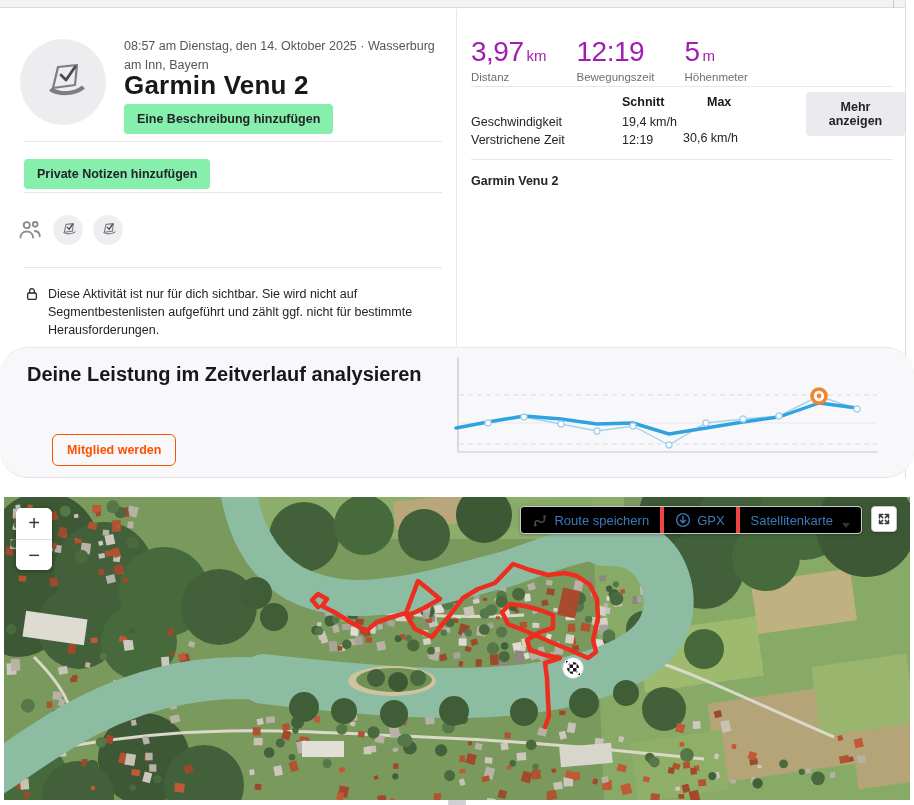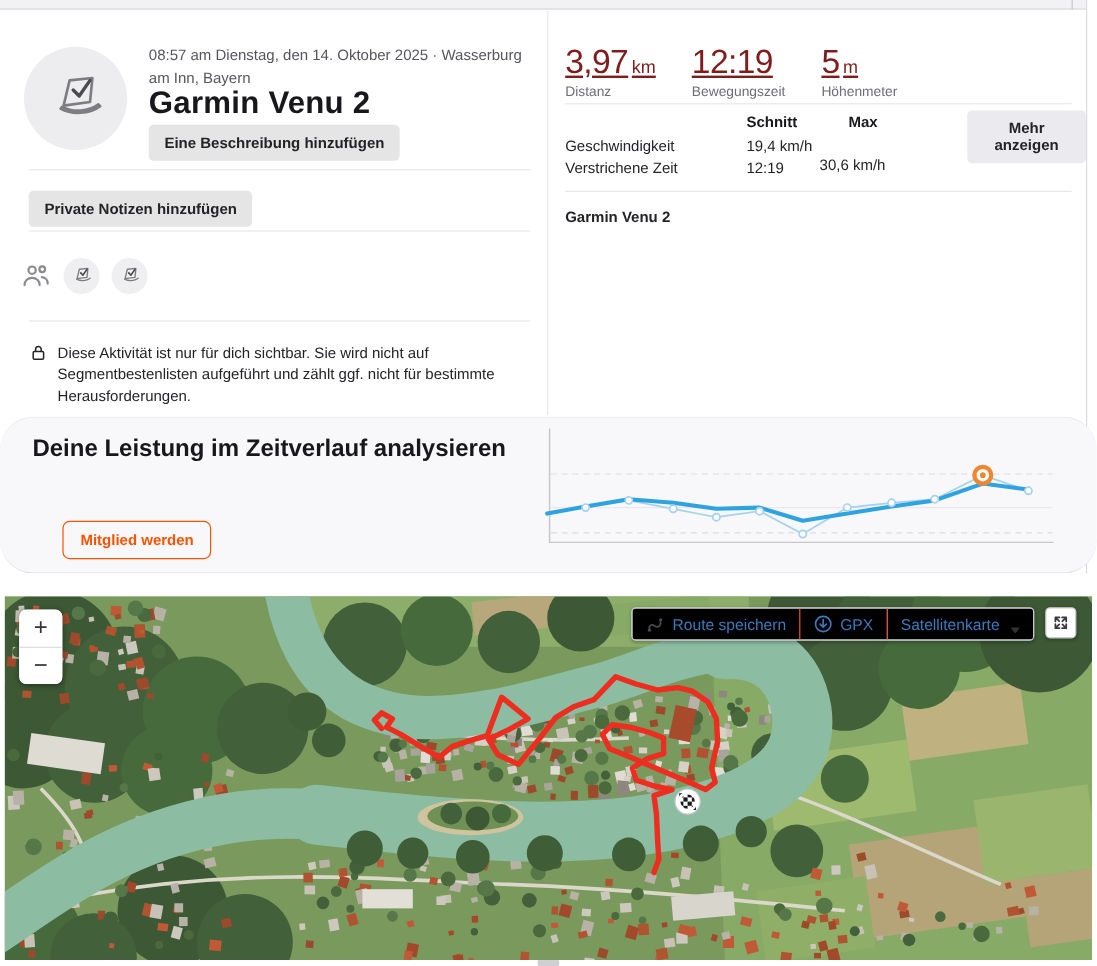--- a/index.html
+++ b/index.html
@@ -16,36 +16,36 @@
   #right-edge-line { left:905px; top:0; width:1px; height:478px; background:#dcdce0; }
 
   
   #card { left:0; top:9px; width:905px; height:337px; background:#fff; }
   #col-divider { left:456px; top:9px; width:1px; height:337px; background:#e8e8ec; }
 
   .avatar { left:20px; top:30px; width:86px; height:86px; border-radius:50%;
     background:#ededf0; display:flex; align-items:center; justify-content:center; }
   .meta { left:124px; top:28px; width:330px; font-size:12.5px; line-height:1.5; color:#55555e; }
   .title { left:124px; top:61px; font-size:26px; font-weight:bold; color:#18181c; letter-spacing:.2px; }
-  .gray-btn { background:#e5e5e5; border:none; border-radius:4px; padding:8px 13px;
+  .gray-btn { background:#86efac; border:none; border-radius:4px; padding:8px 13px;
     font-size:12.5px; font-weight:bold; color:#242428; cursor:pointer; font-family:inherit; }
   #add-desc { left:124px; top:95px; }
   #private-notes { left:24px; top:150px; }
   .hdiv { height:1px; background:#e8e8ec; }
 
   #icons-row { left:17px; top:206px; display:flex; align-items:center; gap:10px; }
   .badge { width:30px; height:30px; border-radius:50%; background:#efeff2;
     display:flex; align-items:center; justify-content:center; }
 
   #privacy { left:24px; top:276px; width:402px; font-size:12.5px; line-height:1.45; color:#242428; display:flex; gap:8px; }
   #privacy svg { flex:0 0 auto; margin-top:1px; }
 
   
   #stats-row { left:471px; top:27px; display:flex; gap:30px; }
-  .stat .v { font-size:28px; font-weight:400; color:#7f1d1d; letter-spacing:-.5px;text-decoration:underline; }
+  .stat .v { font-size:28px; font-weight:400; color:#a21caf; letter-spacing:-.5px; }
   .stat .u { font-size:15px; font-weight:400; margin-left:3px; letter-spacing:0; }
   .stat .l { font-size:11.5px; color:#6d6d78; margin-top:3px; }
 
   .rc-div { left:471px; width:422px; }
   .tbl-head { font-size:12.5px; font-weight:bold; color:#18181c;text-align:right; }
   .tbl-cell { font-size:12.5px; color:#242428; }
   #more-btn { left:806px; top:83px; background:#ebebef; }
   #device-name { left:471px; top:165px; font-size:12.5px; font-weight:bold; color:#242428; }
 
   
@@ -65,21 +65,21 @@
   #zoomctl { left:12px; top:11px; width:36px; background:#fff; border-radius:6px;
     box-shadow:0 1px 4px rgba(0,0,0,.35); overflow:hidden; }
   #zoomctl .zb { width:100%; height:31px; background:#fff; border:none; font-size:20px; color:#333;
     cursor:pointer; line-height:31px; font-family:inherit; }
   #zoomctl .zb + .zb { border-top:1px solid #ddd; }
 
   #btn-group { top:9px; right:48px; display:flex; background:#fff; border:1px solid #c9c9cd;
     border-radius:4px; box-shadow:0 1px 3px rgba(0,0,0,.25); overflow:hidden; }
   .mbtn { display:flex; align-items:center; gap:6px; padding:5px 11px; font-size:13px;
     color:#3d79bb; background:#000000; border:none; cursor:pointer; white-space:nowrap; font-family:inherit; }
-  .mbtn + .mbtn { border-left:1px solid #ef4444;align-items:flex-end; }
+  .mbtn + .mbtn { border-left:4px solid #ef4444;align-items:flex-end; }
   .caret { width:0; height:0; border-left:4px solid transparent; border-right:4px solid transparent;
     border-top:5px solid #333; margin-left:3px; }
 
   #fullscreen-btn { top:9px; right:13px; width:26px; height:26px; background:#fff; border:1px solid #c9c9cd;
     border-radius:4px; box-shadow:0 1px 3px rgba(0,0,0,.25); cursor:pointer;
     display:flex; align-items:center; justify-content:center; }
 </style>
 </head>
 <body>
 

